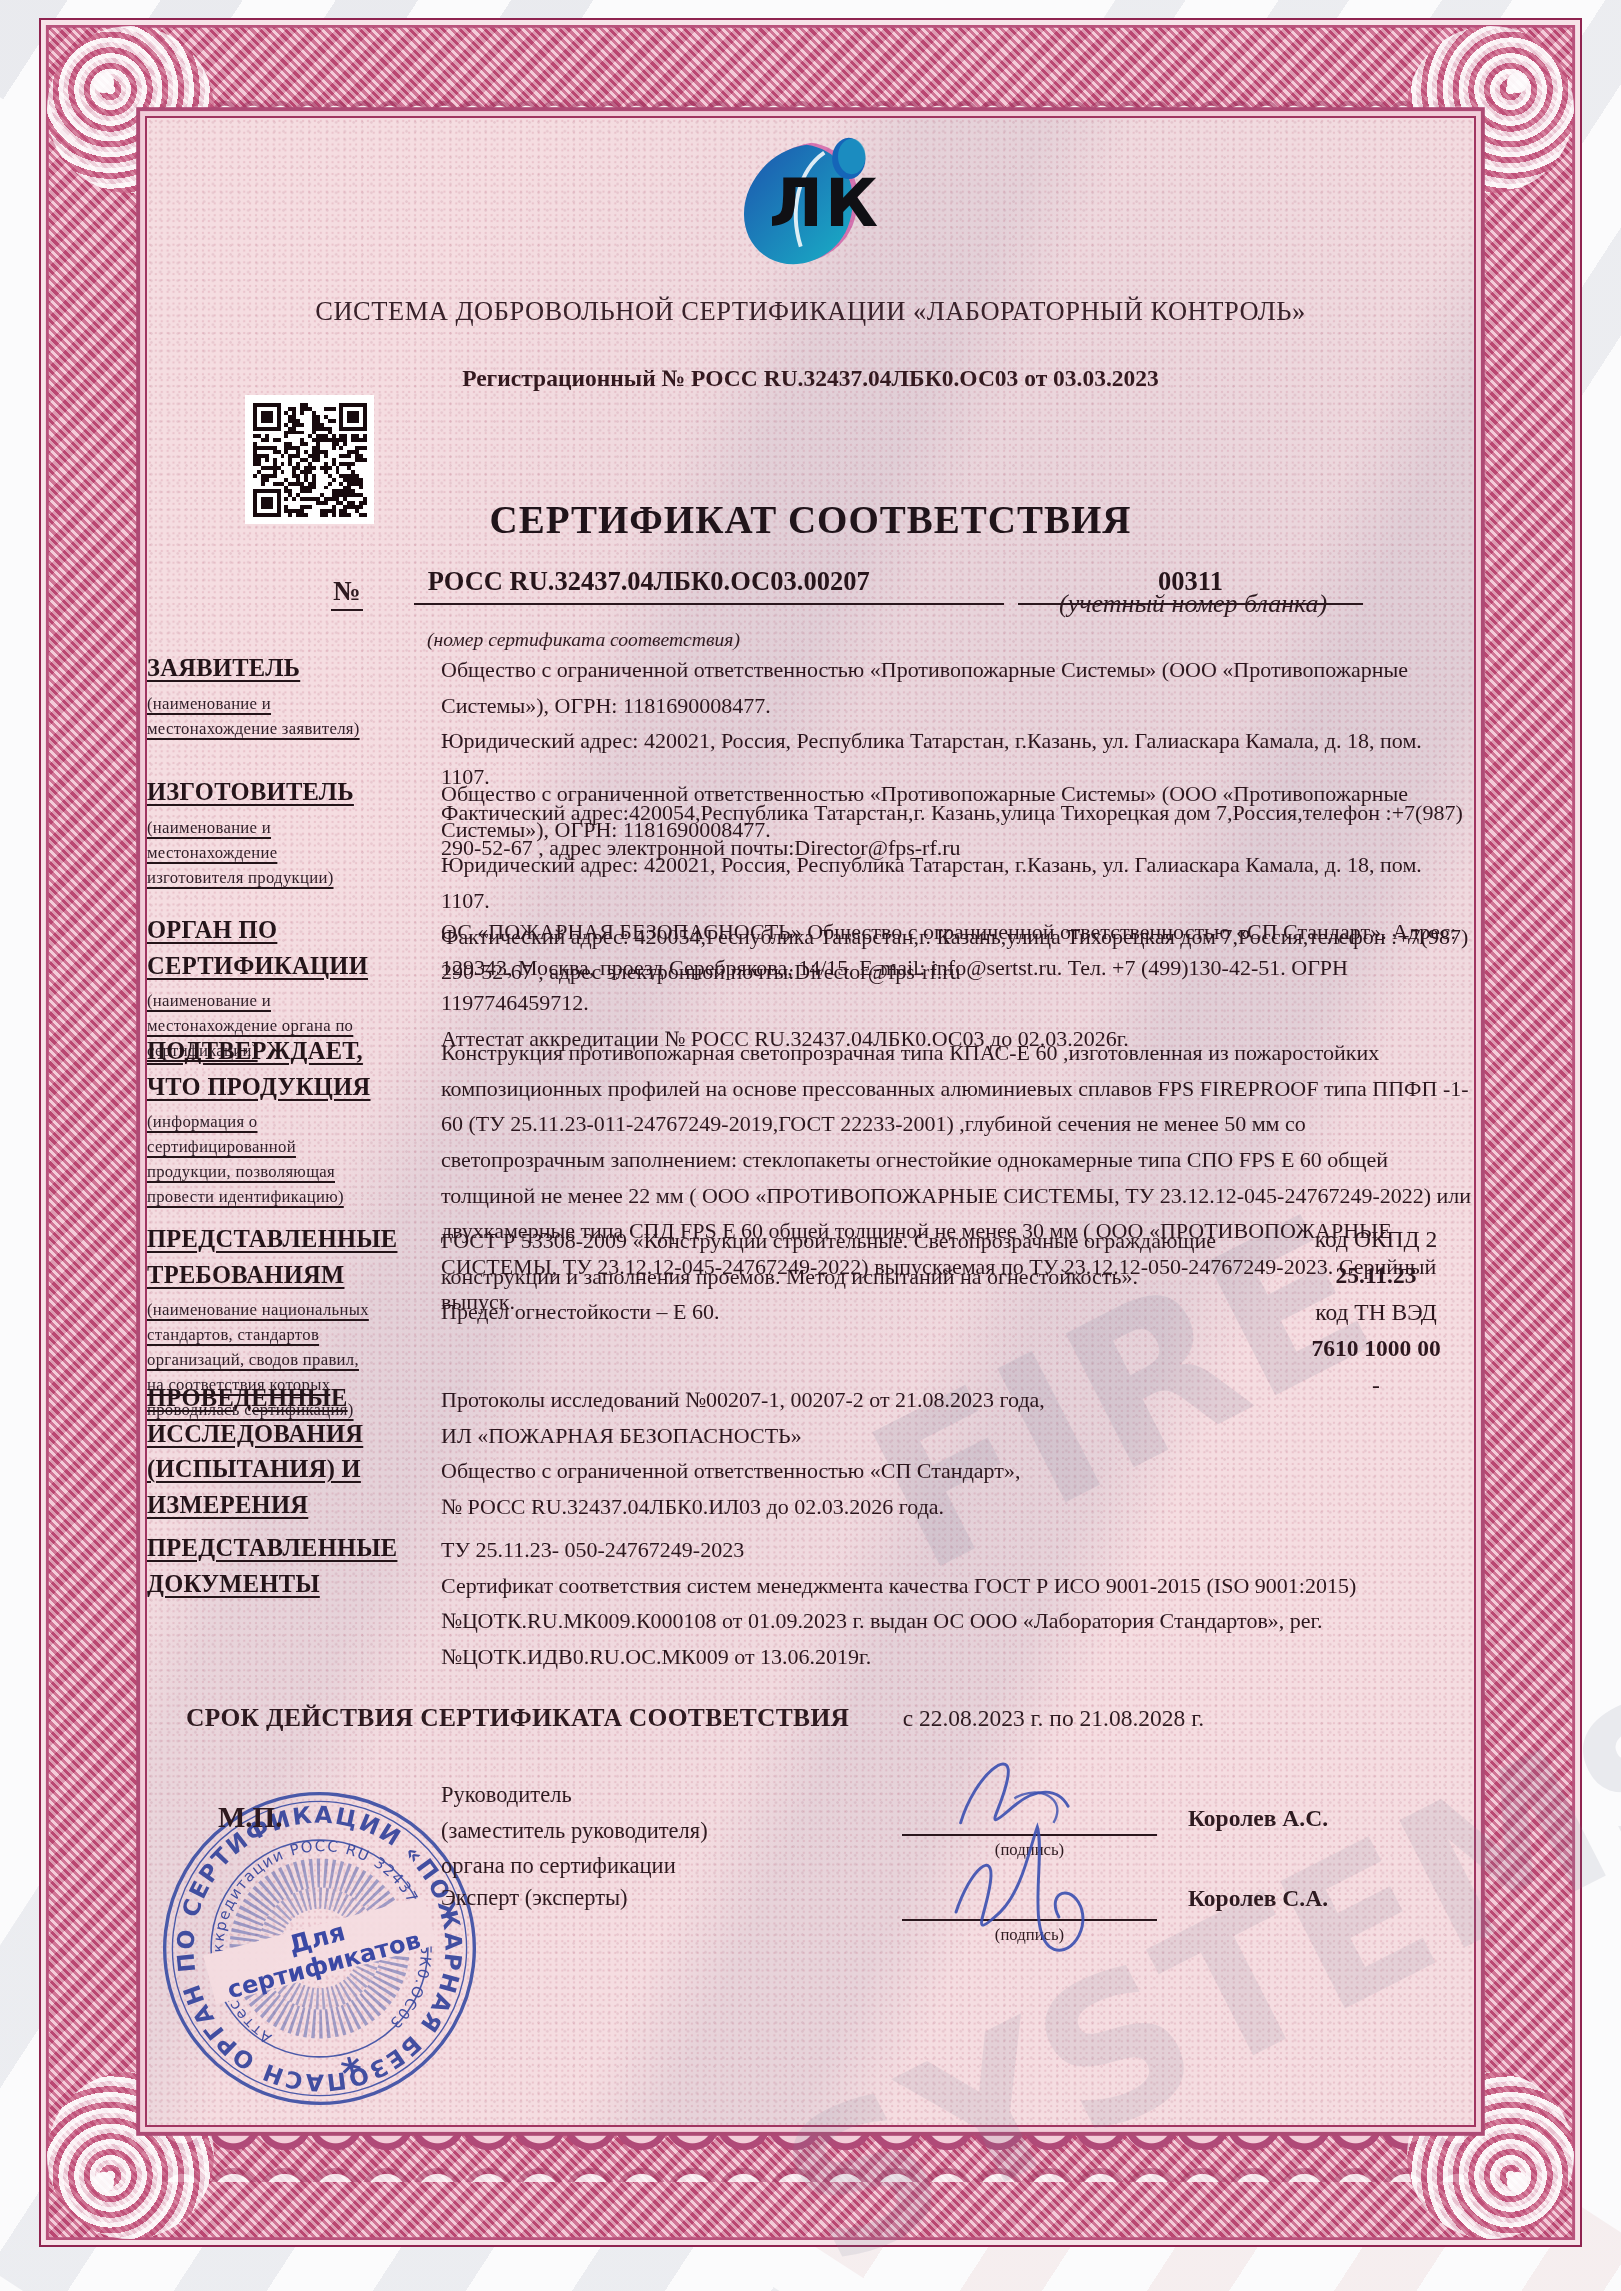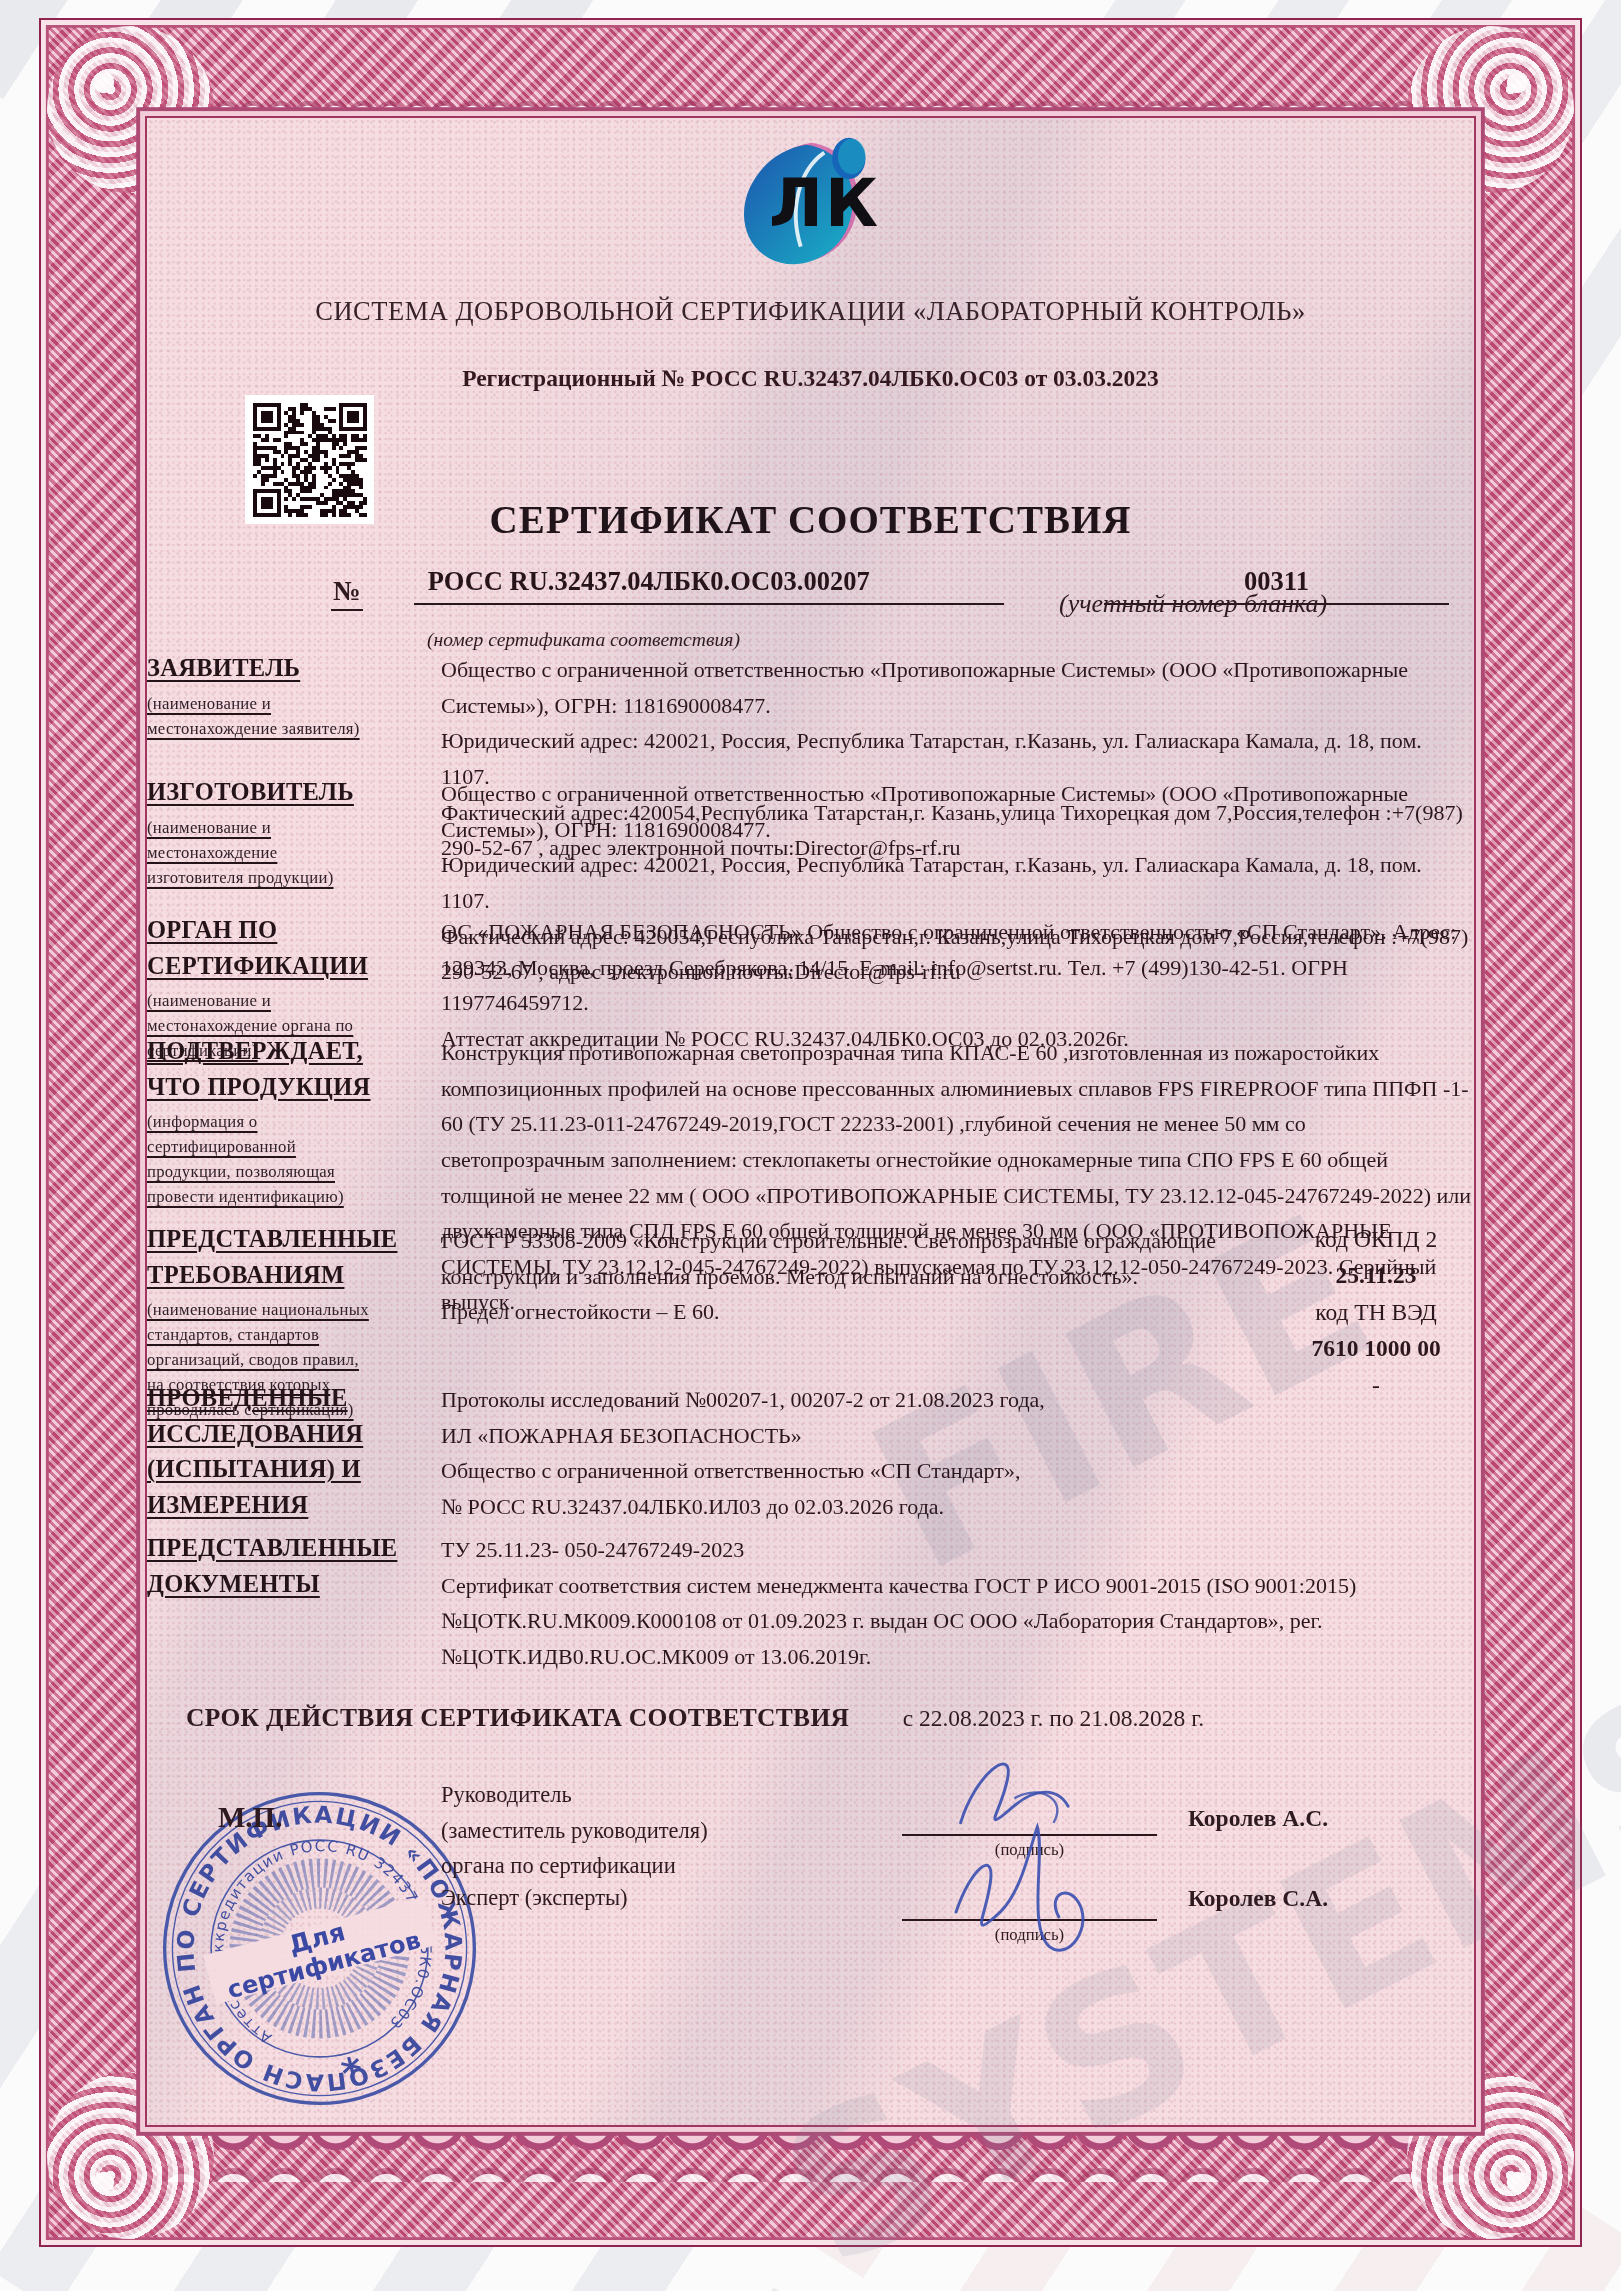--- a/index.html
+++ b/index.html
@@ -74,21 +74,21 @@
   .sys-title{left:0;right:0;top:173px;text-align:center;font-size:26.5px;letter-spacing:0.5px;color:#38222a;}
   .reg-line{left:0;right:0;top:242px;text-align:center;font-size:23.5px;font-weight:bold;color:#33191f;}
   .qr{left:98px;top:272px;width:129px;height:129px;background:#fff;padding:7.8px;box-sizing:border-box;}
   .doc-title{left:0;right:0;top:374px;text-align:center;font-size:39px;font-weight:bold;letter-spacing:1px;color:#20141a;}
 
   
   .num-sign{left:184px;top:453px;font-size:27.4px;font-weight:bold;border-bottom:2px solid #2a171d;padding:0 2px 2px 2px;}
   .num-line1{left:267px;top:443px;width:576px;border-bottom:2px solid #2a171d;padding:0 0 5.9px 13.7px;
              font-size:26.5px;font-weight:bold;color:#26141a;}
   .num-cap1{left:280px;top:506px;font-size:19.6px;font-style:italic;}
-  .num-line2{left:957px;top:443px;width:345px;border-bottom:2px solid #2a171d;padding-bottom:5.9px;
+  .num-line2{left:871px;top:443px;width:345px;border-bottom:2px solid #2a171d;padding-bottom:5.9px;
              text-align:center;font-size:26.5px;font-weight:bold;color:#26141a;}
   .num-cap2{left:912px;top:466px;font-size:26px;font-style:italic;}
 
   
   .sec{left:0;right:0;display:grid;grid-template-columns:294px 1fr;}
   .sec .lab{font-size:24.5px;font-weight:bold;letter-spacing:0.3px;color:#241419;
             text-decoration:underline;text-underline-offset:3.9px;text-decoration-thickness:2px;
             padding-right:39px;line-height:1.45;}
   .sec .note{font-size:16.7px;font-weight:normal;line-height:1.5;color:#31202a;max-width:230px;
              text-decoration:none;display:block;margin-top:5px;}

